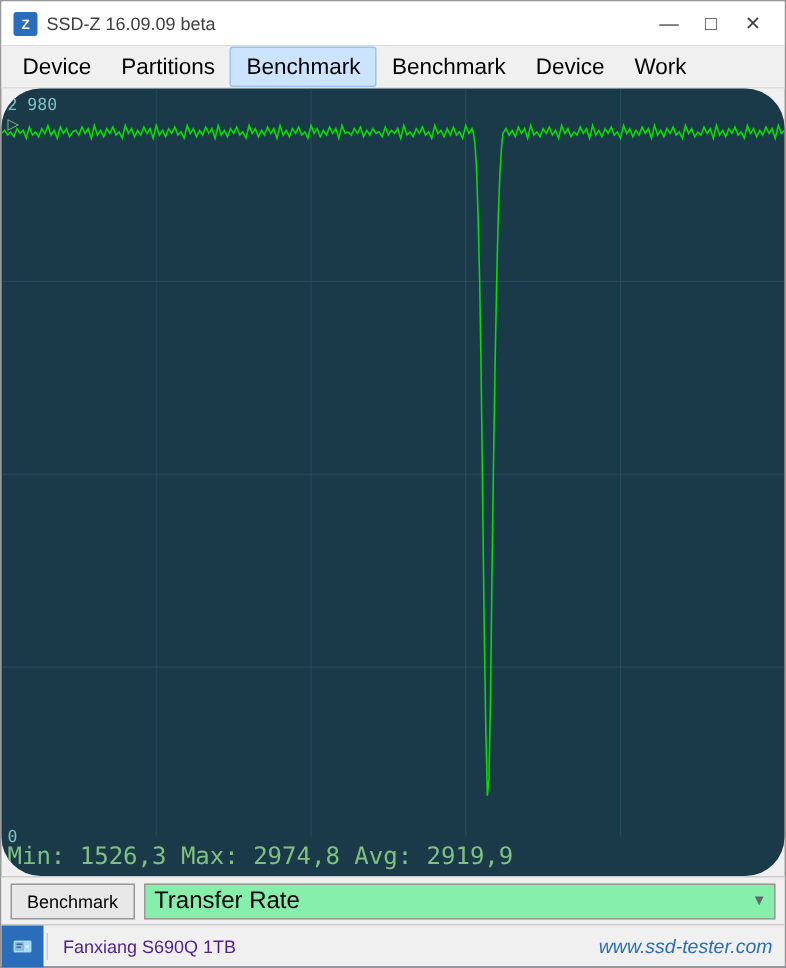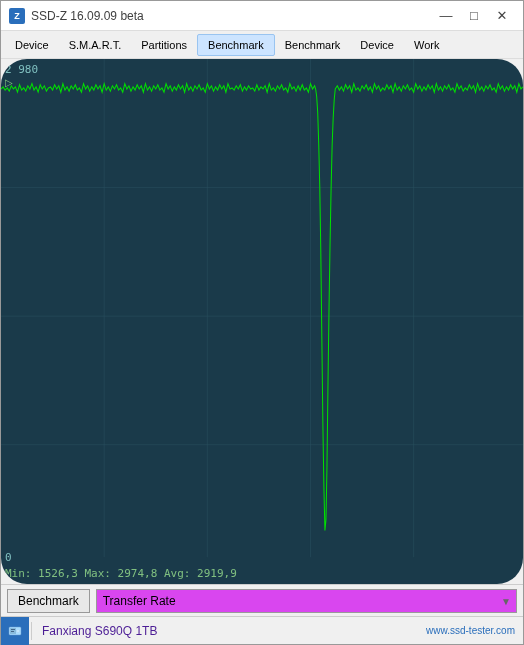--- a/index.html
+++ b/index.html
@@ -77,21 +77,21 @@
       height: 28px;
       display: flex;
       align-items: center;
       padding: 0 4px;
       border-bottom: 1px solid #ddd;
       flex-shrink: 0;
     }
     .menu-item {
       padding: 4px 10px;
       cursor: pointer;
-      font-size: 11px;
+      font-size: 15px;
       color: #000;
       border-radius: 2px;
     }
     .menu-item.active {
       background: #cce4ff;
       border: 1px solid #99c4f0;
     }
 
     
     .chart-container {
@@ -136,21 +136,21 @@
       font-family: monospace;
       pointer-events: none;
     }
 
     .chart-stats {
       position: absolute;
       bottom: 4px;
       left: 4px;
       right: 4px;
       color: #80c080;
-      font-size: 11px;
+      font-size: 16px;
       font-family: monospace;
     }
 
     
     .bottom-controls {
       height: 32px;
       background: #f0f0f0;
       display: flex;
       align-items: center;
       padding: 3px 6px;
@@ -168,22 +168,22 @@
     }
 
     .dropdown-container {
       flex: 1;
       position: relative;
     }
     .dropdown {
       width: 100%;
       height: 24px;
       border: 1px solid #999;
-      background: #d946ef;
-      font-size: 12px;
+      background: #86efac;
+      font-size: 16px;
       padding: 0 6px;
       appearance: none;
       cursor: pointer;
     }
     .dropdown-arrow {
       position: absolute;
       right: 6px;
       top: 50%;
       transform: translateY(-50%);
       color: #666;
@@ -217,22 +217,23 @@
       margin: 0 2px;
     }
     .status-text {
       flex: 1;
       padding: 0 8px;
       font-size: 12px;
       color: #4c1d95;
     }
     .status-url {
       padding: 0 8px;
-      font-size: 10px;
+      font-size: 13px;
       color: #2a6ebb;
+      font-style: italic;
     }
 
     
     .play-indicator {
       position: absolute;
       left: 4px;
       top: 18px;
       color: #80c080;
       font-size: 10px;
     }
@@ -251,21 +252,20 @@
     </div>
     <div class="title-buttons">
       <button class="title-btn">—</button>
       <button class="title-btn">□</button>
       <button class="title-btn close">✕</button>
     </div>
   </div>
 
   <div class="menu-bar">
     <div class="menu-item">Device</div>
-    <div class="menu-item">S.M.A.R.T.</div>
     <div class="menu-item">Partitions</div>
     <div class="menu-item active">Benchmark</div>
     <div class="menu-item">Benchmark</div>
     <div class="menu-item">Device</div>
     <div class="menu-item">Work</div>
   </div>
 
   <div class="chart-container">
     <span class="y-label-top">2 980</span>
     <div class="play-indicator">▷</div>

